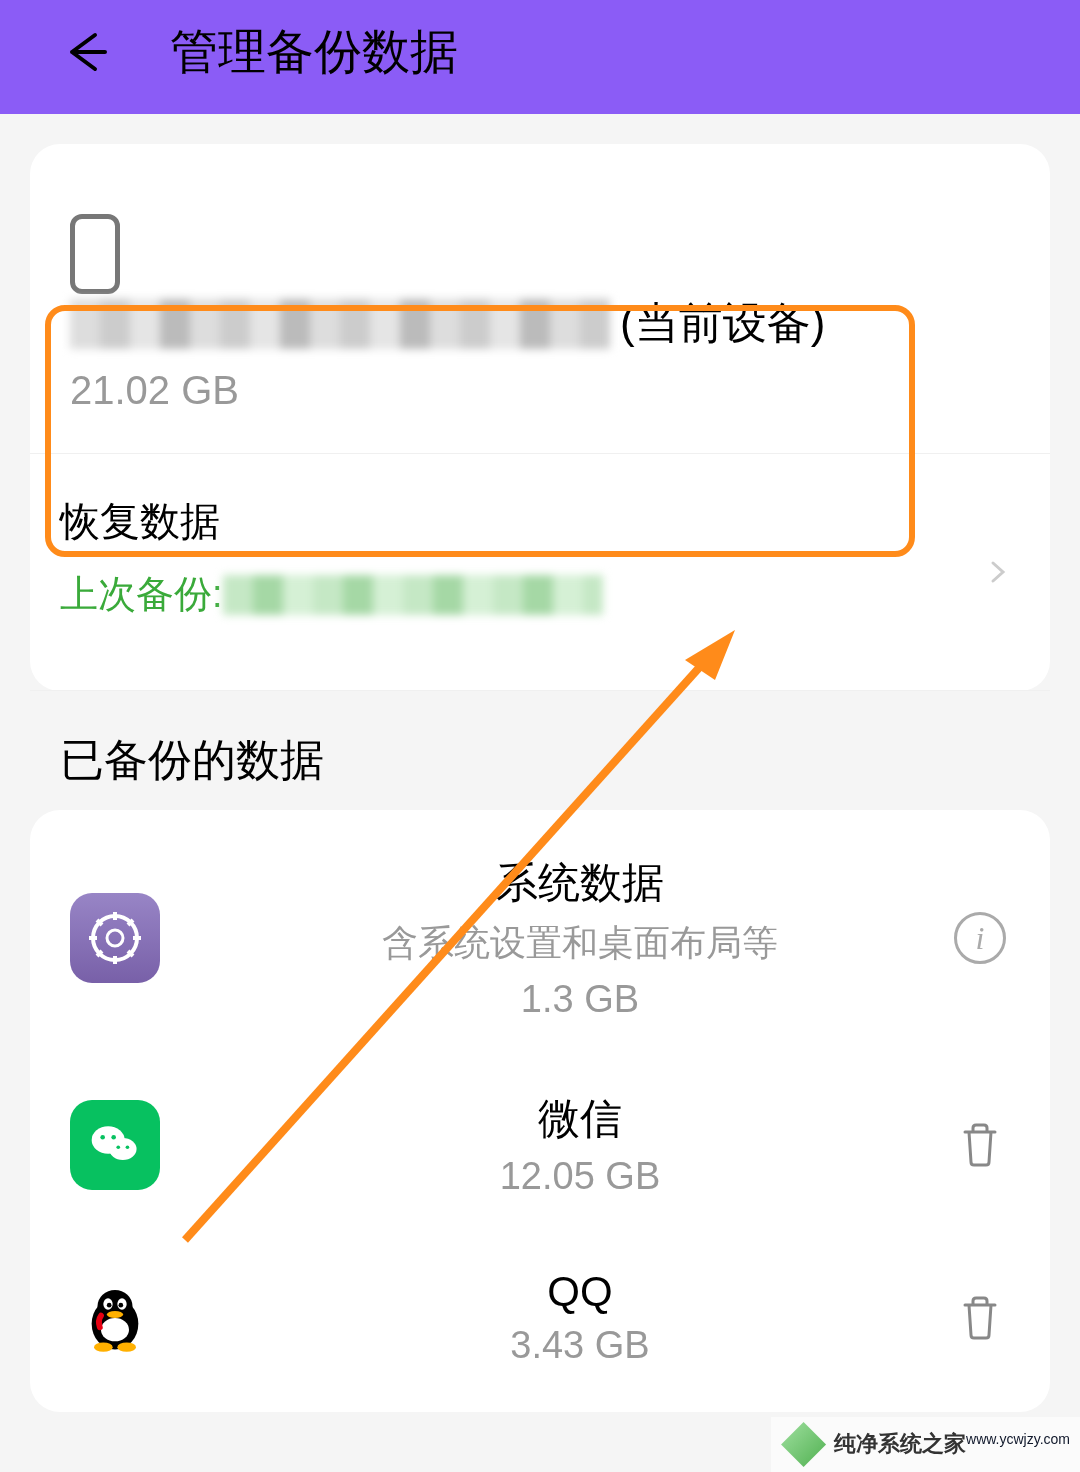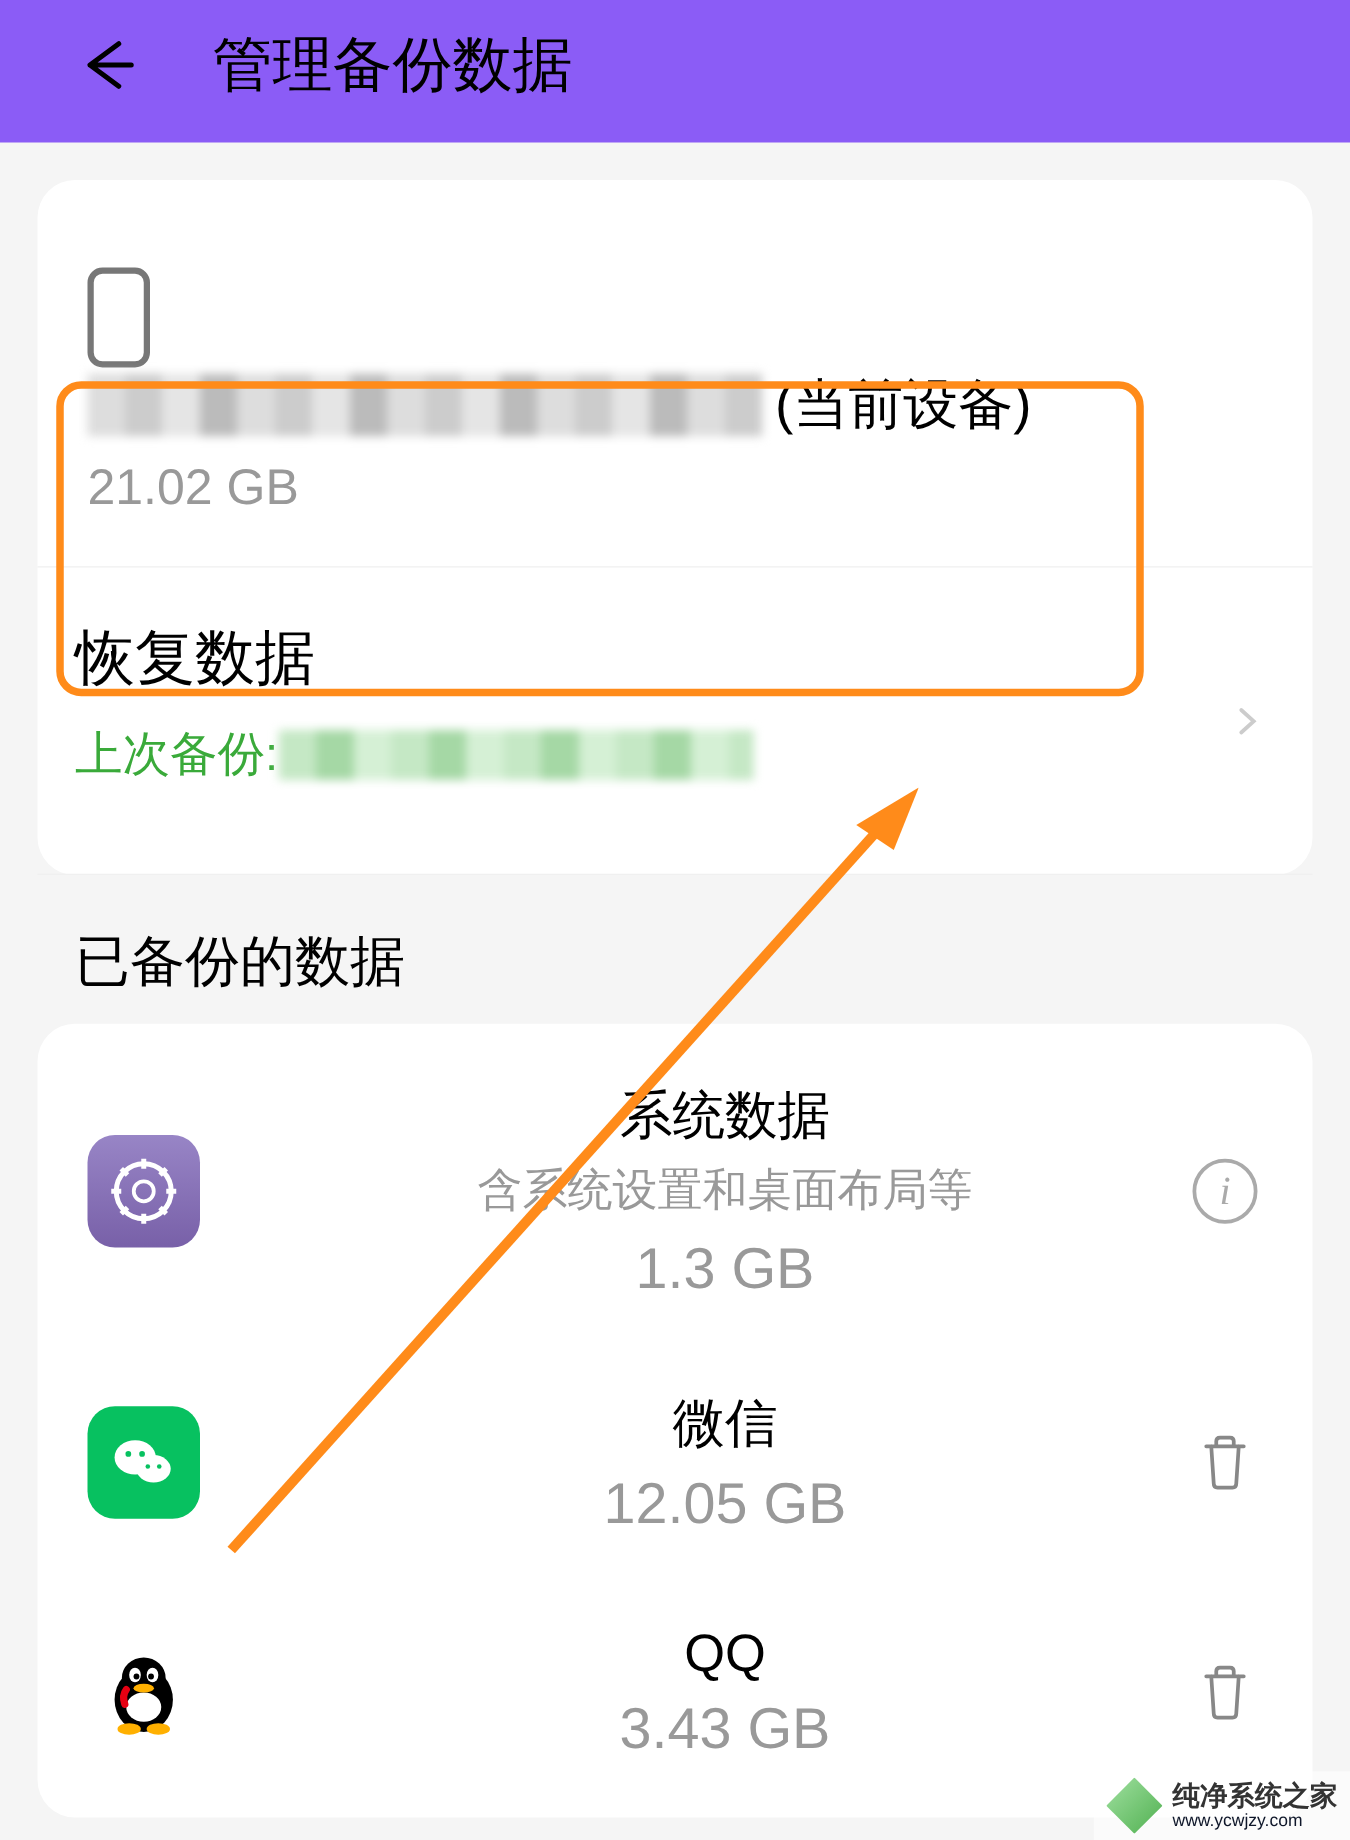--- a/index.html
+++ b/index.html
@@ -59,21 +59,21 @@
     }
     .device-suffix { font-size: 44px; color: #000; }
     .device-size { font-size: 40px; color: #999; margin-top: 15px; }
     .restore-section {
       padding: 40px 40px 70px 30px;
       border-top: 1px solid #f0f0f0;
       border-bottom: 1px solid #f0f0f0;
       position: relative;
       margin-top: 20px;
     }
-    .restore-title { font-size: 48px; color: #000; margin-bottom: 20px; }
+    .restore-title { font-size: 40px; color: #000; margin-bottom: 20px; }
     .restore-sub { font-size: 38px; color: #3aaa3a; display: flex; align-items: center; }
     .chevron {
       position: absolute; right: 40px; top: 50%; transform: translateY(-50%);
       width: 24px; height: 24px;
     }
     .highlight-box {
       position: absolute;
       left: 45px; top: 305px;
       width: 870px; height: 252px;
       border: 6px solid #ff8b1a;
@@ -103,21 +103,21 @@
       margin-right: 50px;
       flex-shrink: 0;
       display: flex; align-items: center; justify-content: center;
     }
     .gear-icon { background: linear-gradient(#9885c6, #7860a8); }
     .wechat-icon { background: #07c160; }
     .qq-icon { background: #fff; }
     .item-text { flex: 1; }
     .item-name { font-size: 42px; color: #000; margin-bottom: 8px; }
     .item-desc { font-size: 36px; color: #999; margin-bottom: 10px; }
-    .item-size { font-size: 46px; color: #999; }
+    .item-size { font-size: 38px; color: #999; }
     .action-icon {
       width: 60px; height: 60px;
       display: flex; align-items: center; justify-content: center;
       cursor: pointer;
     }
     .info-circle {
       width: 52px; height: 52px; border: 3px solid #aaa; border-radius: 50%;
       display: flex; align-items: center; justify-content: center;
       font-size: 32px; color: #aaa; font-family: serif; font-style: italic;
     }
@@ -136,21 +136,21 @@
       padding: 5px 10px;
       font-size: 22px;
       color: #333;
     }
     .wm-logo {
       width: 45px; height: 45px;
       background: linear-gradient(135deg, #a0e0a0, #50b050);
       clip-path: polygon(50% 0, 100% 50%, 50% 100%, 0 50%);
       margin-right: 8px;
     }
-    .wm-text { display: flex; flex-direction: column; line-height: 1.1; }
+    .wm-text { display: flex; flex-direction: row; line-height: 1.1; }
     .wm-name { font-weight: bold; }
     .wm-url { font-size: 14px; color: #0f172a; }
   </style>
 </head>
 <body>
 
 <div class="header">
   <div class="back-arrow">
     <svg viewBox="0 0 50 50">
         <path d="M35 8 L12 25 L35 42 M12 25 L45 25" stroke="#000" stroke-width="4" fill="none" stroke-linecap="round" stroke-linejoin="round"></path>

